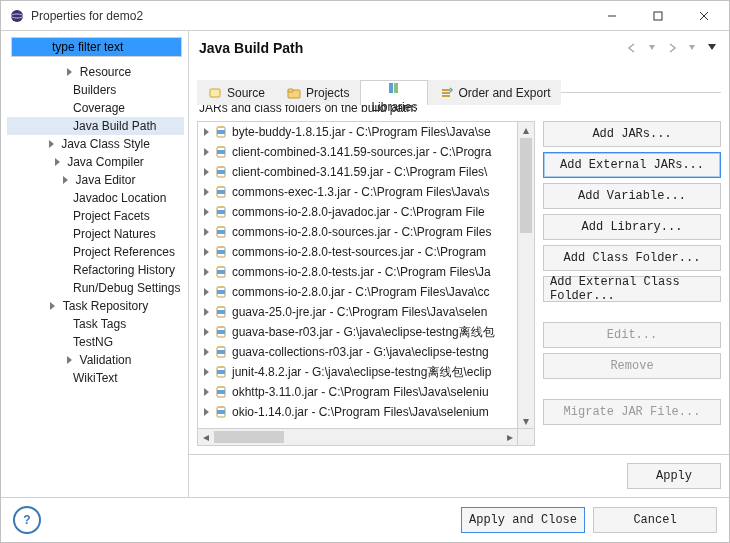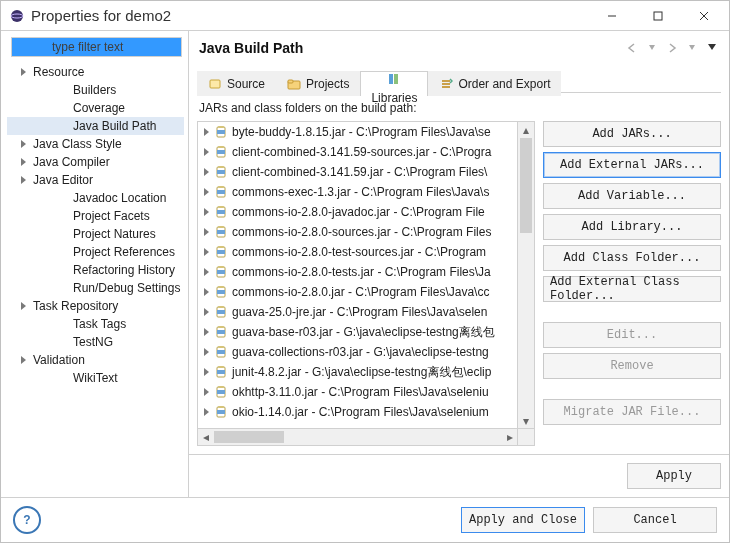--- a/index.html
+++ b/index.html
@@ -19,43 +19,43 @@
     --filter-sel:#3399ff;
     font-family:"Segoe UI",Tahoma,Arial,sans-serif;
     font-size:12px;
     color:#222;
   }
   html,body{margin:0;height:100%;background:var(--bg);}
   .window{width:730px;height:543px;border:1px solid #c0c0c0;box-sizing:border-box;display:flex;flex-direction:column;background:var(--bg);}
   
   .titlebar{height:30px;display:flex;align-items:center;padding:0 2px 0 8px;border-bottom:1px solid var(--border);box-sizing:border-box;}
   .titlebar .eclipse-icon{width:16px;height:16px;margin-right:6px;flex:none;}
-  .titlebar .title{flex:1;color:#333;font-size:15px;}
+  .titlebar .title{flex:1;color:#333;font-size:12px;}
   .winbtn{width:46px;height:30px;display:flex;align-items:center;justify-content:center;color:#333;}
   .winbtn svg{stroke:#333;}
   
   .body{flex:1;display:flex;min-height:0;}
   .left{width:188px;border-right:1px solid var(--border);display:flex;flex-direction:column;box-sizing:border-box;padding:6px 0 6px 6px;}
   .filter{margin:0 6px 6px 4px;}
   .filter input{width:100%;height:20px;box-sizing:border-box;border:1px solid var(--border);padding:0 3px;font:inherit;}
-  .filter input.selected{background:var(--filter-sel);color:#404040;padding-left:40px;}
+  .filter input.selected{background:var(--filter-sel);color:#000000;padding-left:40px;}
   .tree{flex:1;overflow:auto;padding:0 4px 0 0;}
   .tree-item{display:flex;align-items:center;height:18px;padding:0 4px 0 0;white-space:nowrap;}
   .tw{width:12px;height:12px;margin-right:2px;display:inline-flex;align-items:center;justify-content:center;color:var(--small-arrow);flex:none;}
-  .tree-item.indent1{padding-left:10px;}
+  .tree-item.indent1{padding-left:10px;justify-content:center;}
   .tree-item.indent2{padding-left:28px;gap:22px;}
   .tree-item.sel{background:var(--sel-tree);}
   .tree-item .lbl{padding:0 2px;}
   
   .right{flex:1;display:flex;flex-direction:column;min-width:0;}
   .rhead{display:flex;align-items:center;padding:8px 8px 4px 10px;}
   .rhead h1{font-size:14px;font-weight:600;margin:0;flex:1;color:var(--title-text);}
   .navbtn{width:18px;height:18px;display:flex;align-items:center;justify-content:center;color:#888;margin-left:2px;}
   .tabs{display:flex;align-items:flex-end;border-bottom:1px solid var(--border);margin:6px 8px 0 8px;}
-  .tab{display:flex;align-items:center;height:24px;padding:0 10px;border:1px solid transparent;border-bottom:none;margin-right:0px;background:var(--tab-inactive);gap:5px;position:relative;top:4px;}
+  .tab{display:flex;align-items:center;height:24px;padding:0 10px;border:1px solid transparent;border-bottom:none;margin-right:0px;background:var(--tab-inactive);gap:5px;position:relative;top:13px;}
   .tab.active{background:var(--tab-active);border-color:var(--border);flex-direction:column;}
   .tab .ticon{width:14px;height:14px;flex:none;}
   .content{flex:1;display:flex;flex-direction:column;min-height:0;padding:8px;}
   .desc{margin:0 0 6px 2px;}
   .mid{flex:1;display:flex;min-height:0;gap:8px;}
   .listwrap{flex:1;border:1px solid var(--border);overflow:hidden;display:flex;flex-direction:column;min-width:0;}
   .list{flex:1;overflow:hidden;position:relative;}
   .list-inner{position:absolute;inset:0 16px 16px 0;overflow:hidden;}
   .jar{display:flex;align-items:center;height:20px;white-space:nowrap;}
   .jar .tw2{width:16px;display:inline-flex;justify-content:center;color:var(--small-arrow);}

